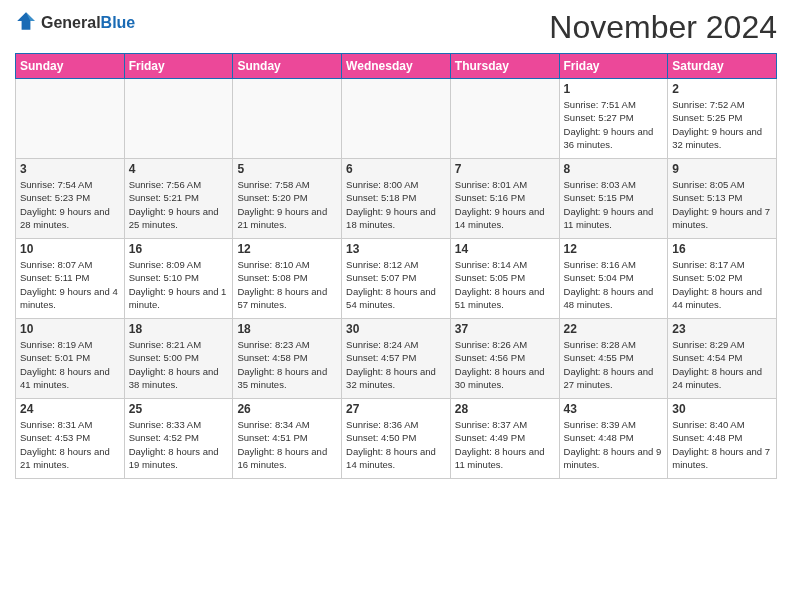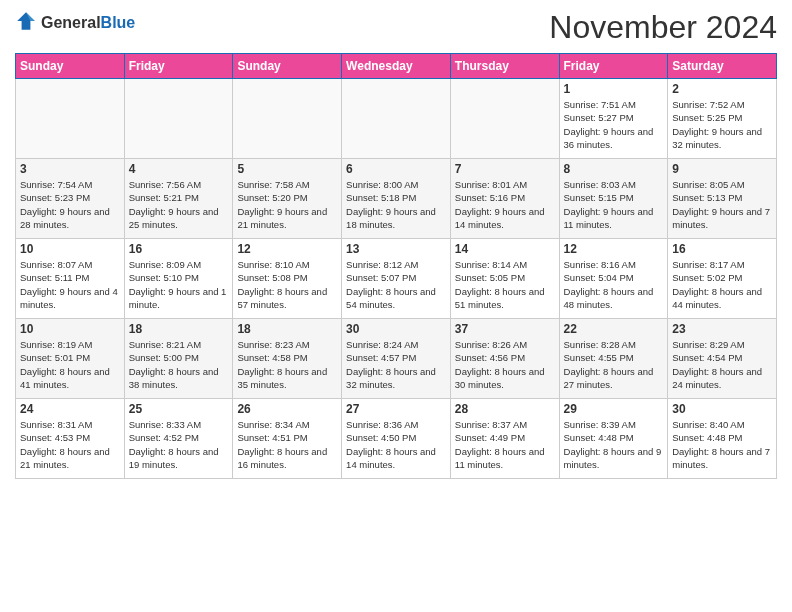--- a/index.html
+++ b/index.html
@@ -246,21 +246,21 @@
           </td>
           <td>
             <span class="day-num">27</span>
             <div class="day-info">Sunrise: 8:36 AM<br>Sunset: 4:50 PM<br>Daylight: 8 hours and 14 minutes.</div>
           </td>
           <td>
             <span class="day-num">28</span>
             <div class="day-info">Sunrise: 8:37 AM<br>Sunset: 4:49 PM<br>Daylight: 8 hours and 11 minutes.</div>
           </td>
           <td>
-            <span class="day-num">29</span>
+            <span class="day-num">43</span>
             <div class="day-info">Sunrise: 8:39 AM<br>Sunset: 4:48 PM<br>Daylight: 8 hours and 9 minutes.</div>
           </td>
           <td>
             <span class="day-num">30</span>
             <div class="day-info">Sunrise: 8:40 AM<br>Sunset: 4:48 PM<br>Daylight: 8 hours and 7 minutes.</div>
           </td>
         </tr>
       </tbody>
   </table>
 </div>

